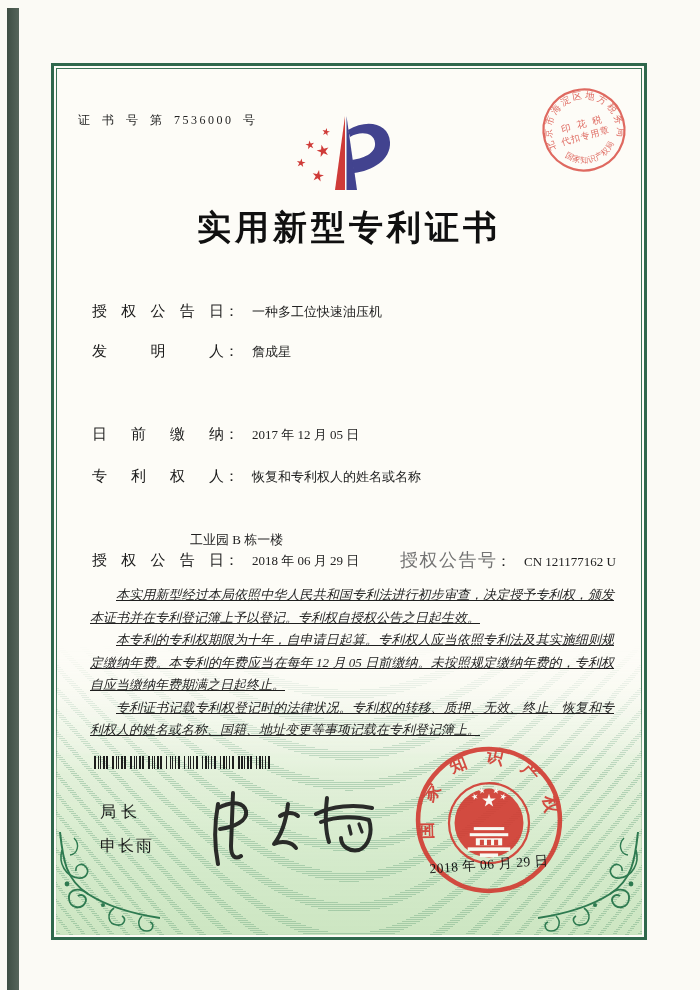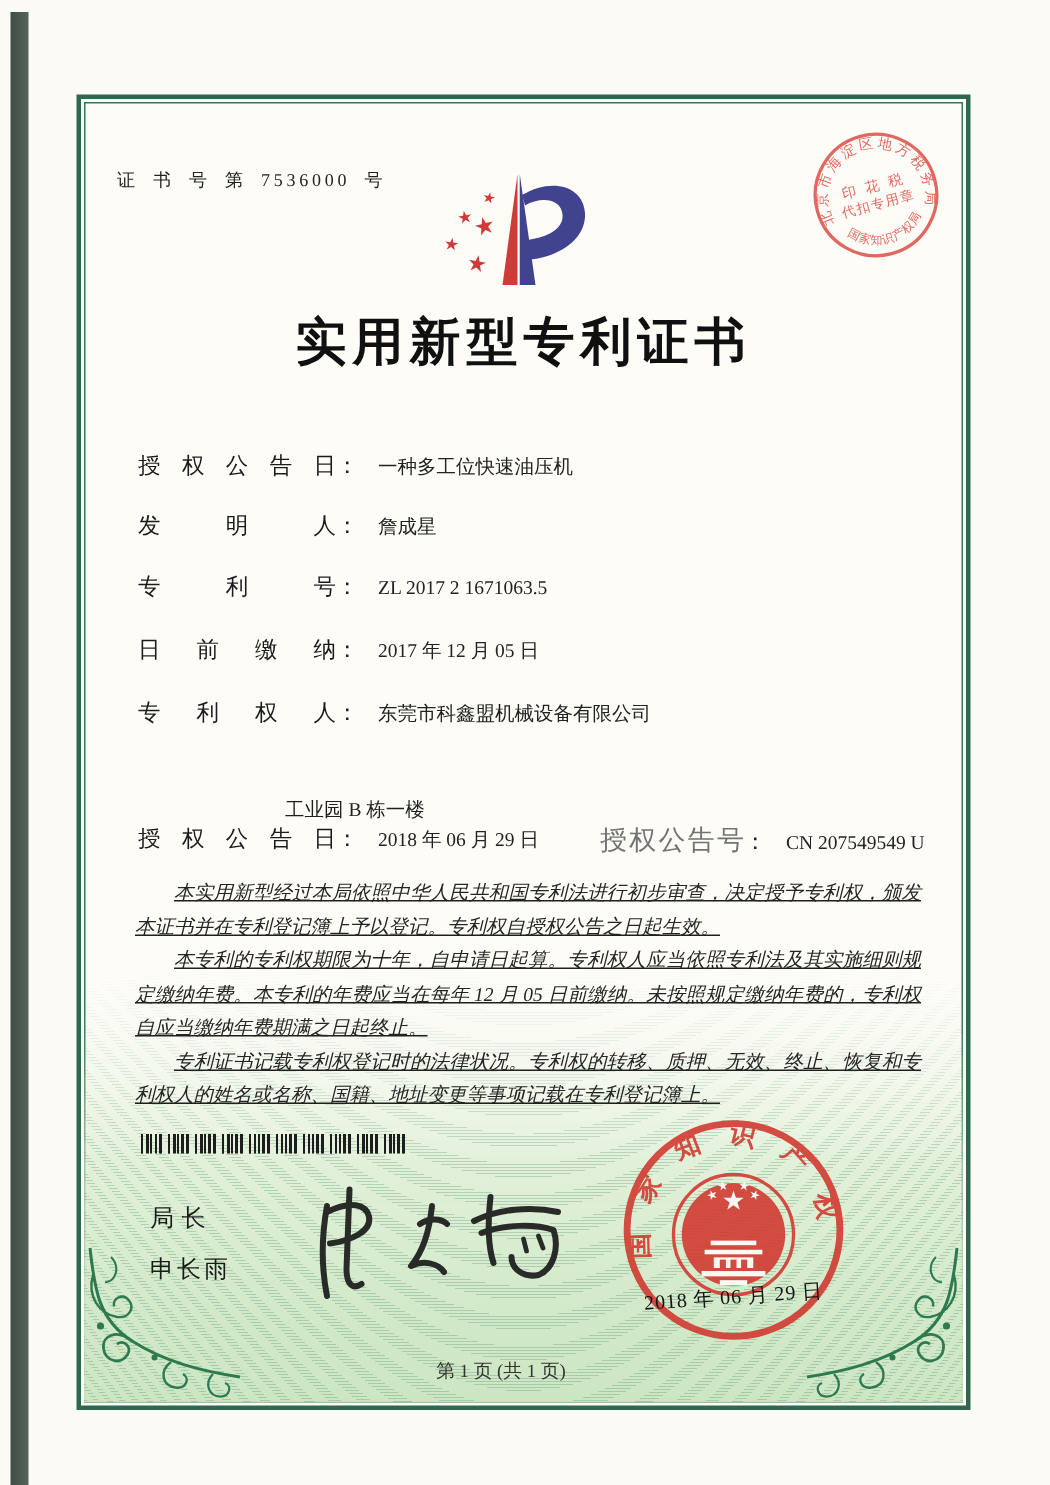--- a/index.html
+++ b/index.html
@@ -102,35 +102,32 @@
   </svg>
 
   <div class="title abs">实用新型专利证书</div>
 
   <div class="row" style="top:301px">
     <span class="flabel">授权公告日</span><span class="colon">：</span><span class="fvalue">一种多工位快速油压机</span>
   </div>
   <div class="row" style="top:341px">
     <span class="flabel">发明人</span><span class="colon">：</span><span class="fvalue">詹成星</span>
   </div>
-  <div class="row" style="top:382px">
-    <span class="flabel">专利号</span><span class="colon">：</span><span class="fvalue">ZL 2017 2 1671063.5</span>
-  </div>
   <div class="row" style="top:424px">
     <span class="flabel">日前缴纳</span><span class="colon">：</span><span class="fvalue">2017 年 12 月 05 日</span>
   </div>
   <div class="row" style="top:466px">
-    <span class="flabel">专利权人</span><span class="colon">：</span><span class="fvalue">东莞市科鑫盟机械设备有限公司</span>
+    <span class="flabel">专利权人</span><span class="colon">：</span><span class="fvalue">恢复和专利权人的姓名或名称</span>
   </div>
   <div class="addr2 abs">工业园 B 栋一楼</div>
   <div class="row" style="top:550px">
     <span class="flabel">授权公告日</span><span class="colon">：</span><span class="fvalue">2018 年 06 月 29 日</span>
   </div>
   <div class="row" style="top:550px;left:400px">
-    <span class="flabel2">授权公告号</span><span class="colon">：</span><span class="fvalue">CN 207549549 U</span>
+    <span class="flabel2">授权公告号</span><span class="colon">：</span><span class="fvalue">CN 121177162 U</span>
   </div>
 
   <div class="paras abs">
     <p>本实用新型经过本局依照中华人民共和国专利法进行初步审查，决定授予专利权，颁发本证书并在专利登记簿上予以登记。专利权自授权公告之日起生效。</p>
     <p>本专利的专利权期限为十年，自申请日起算。专利权人应当依照专利法及其实施细则规定缴纳年费。本专利的年费应当在每年 12 月 05 日前缴纳。未按照规定缴纳年费的，专利权自应当缴纳年费期满之日起终止。</p>
     <p>专利证书记载专利权登记时的法律状况。专利权的转移、质押、无效、终止、恢复和专利权人的姓名或名称、国籍、地址变更等事项记载在专利登记簿上。</p>
   </div>
 
   <div class="barcode abs"></div>
 
@@ -190,15 +187,14 @@
         <textPath href="#stampTop" startOffset="2">北京市海淀区地方税务局</textPath>
       </text>
       <text font-size="8" fill="#d8493f" letter-spacing="0.3" font-family="Liberation Serif, serif">
         <textPath href="#stampBottom" startOffset="1">国家知识产权局</textPath>
       </text>
       <text x="50" y="47" text-anchor="middle" font-size="9.5" fill="#d8493f" letter-spacing="2" font-family="Liberation Serif, serif">印 花 税</text>
       <text x="50" y="59" text-anchor="middle" font-size="9" fill="#d8493f" letter-spacing="1" font-family="Liberation Serif, serif">代扣专用章</text>
     </g>
   </svg>
 
-  <div class="footer abs">第 1 页 (共 1 页)</div>
 
 </div>
 
 </body></html>

